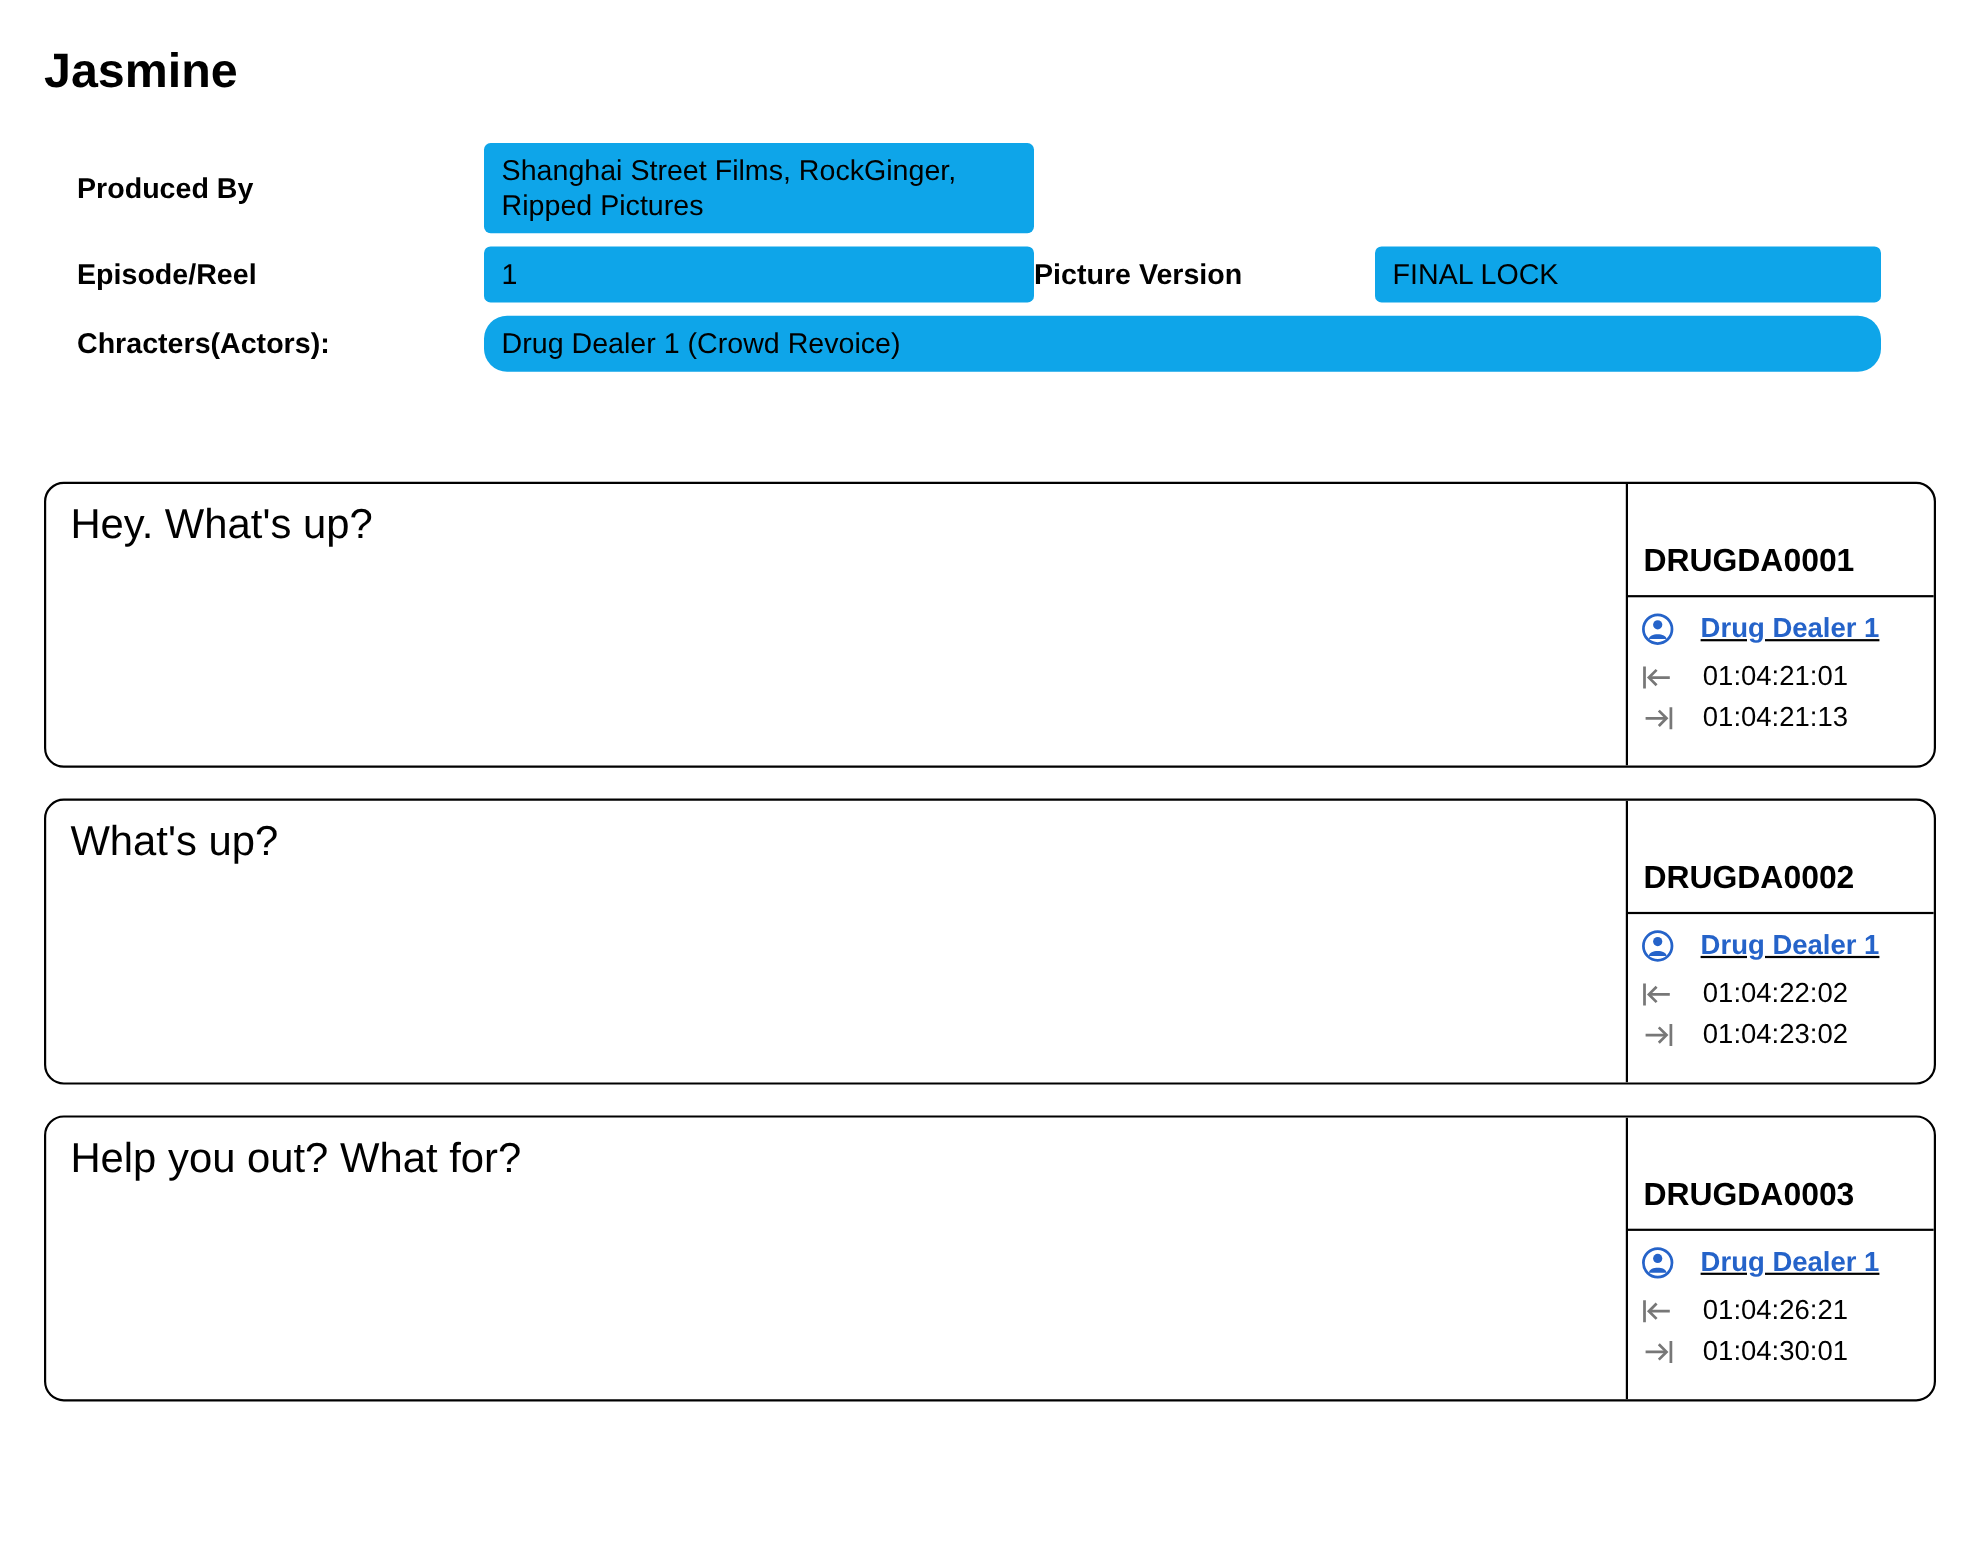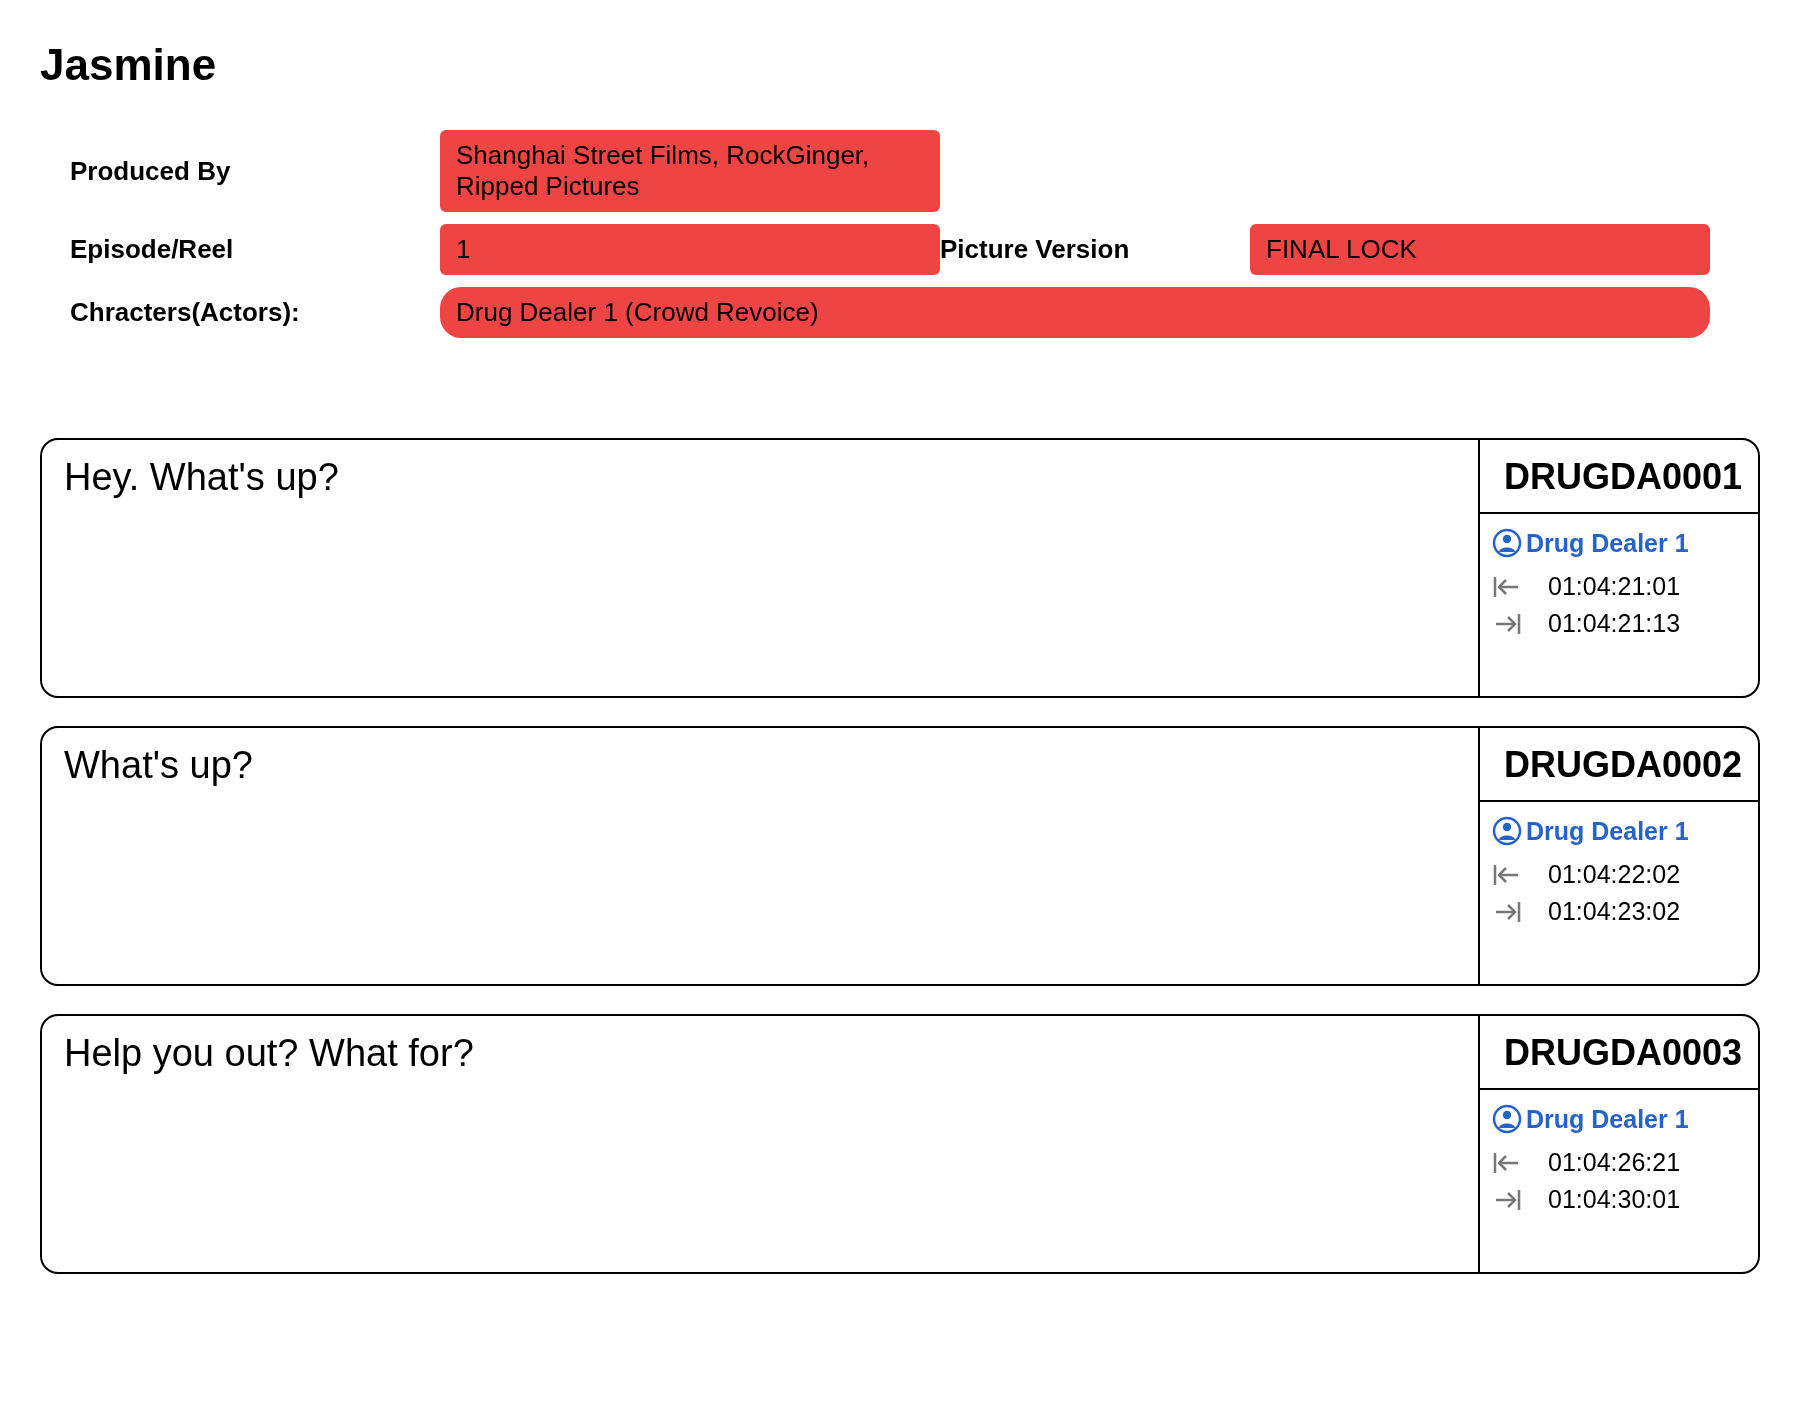--- a/index.html
+++ b/index.html
@@ -26,21 +26,21 @@
     margin-bottom: 100px;
     padding-left: 30px;
   }
   .meta-label {
     font-size: 26px;
     font-weight: bold;
     display: flex;
     align-items: center;
   }
   .meta-value {
-    background: #ef4444;
+    background: #0ea5e9;
     padding: 10px 16px;
     font-size: 26px;
     border-radius: 6px;
     display: flex;
     align-items: center;
   }
   .meta-empty {
   }
   .cue-card {
     border: 2px solid #000;
@@ -55,33 +55,35 @@
     padding: 16px 22px;
     font-size: 38px;
   }
   .cue-right {
     width: 280px;
     border-left: 2px solid #000;
     display: flex;
     flex-direction: column;
   }
   .cue-id {
-    font-size: 36px;
-    font-weight: bold;
-    padding: 16px 14px 14px 24px;
+    font-size: 29px;
+    font-weight: bold;
+    padding: 16px 14px 14px 14px;
     border-bottom: 2px solid #000;
+    margin-top: 38px;
   }
   .cue-meta {
     padding: 14px 12px;
   }
   .character-row {
     display: flex;
-    align-items: center;
-    gap: 4px;
+    align-items: flex-start;
+    gap: 24px;
     margin-bottom: 14px;
+    text-decoration: underline;
   }
   .character-name {
     color: #2563c9;
     font-weight: bold;
     font-size: 25px;
   }
   .tc-row {
     display: flex;
     align-items: center;
     gap: 26px;

